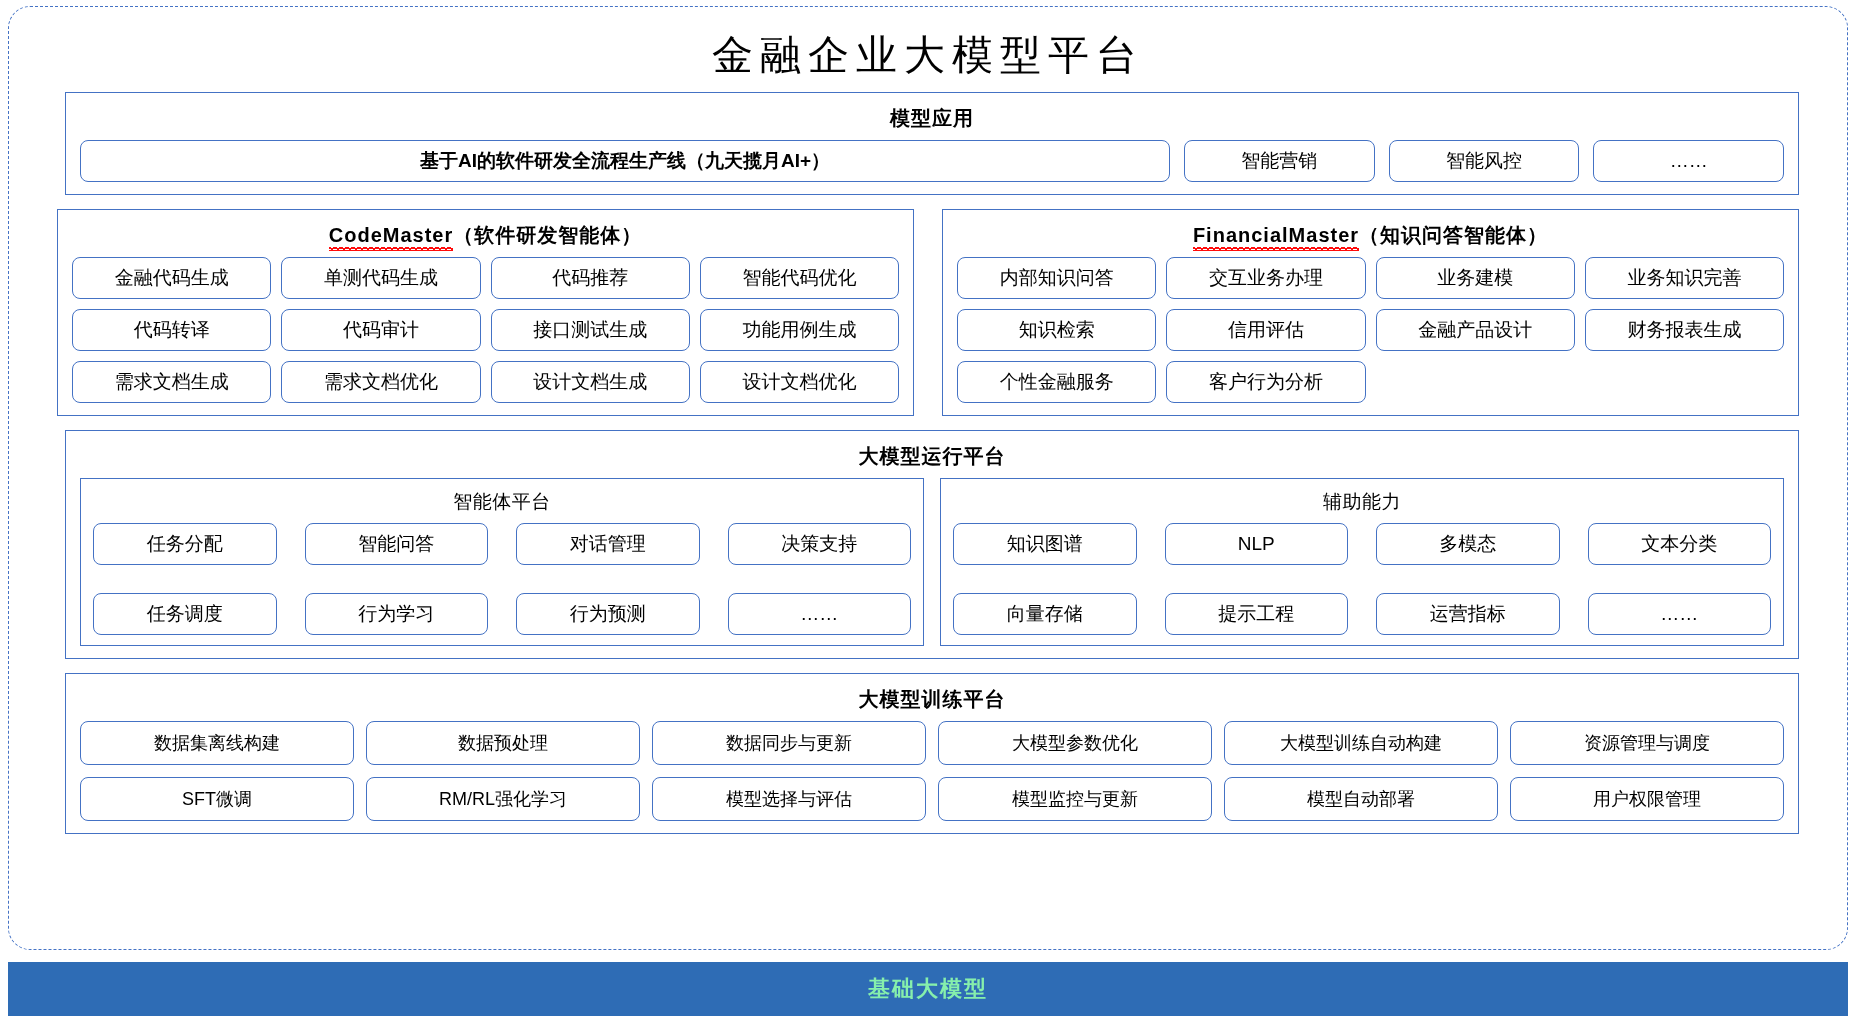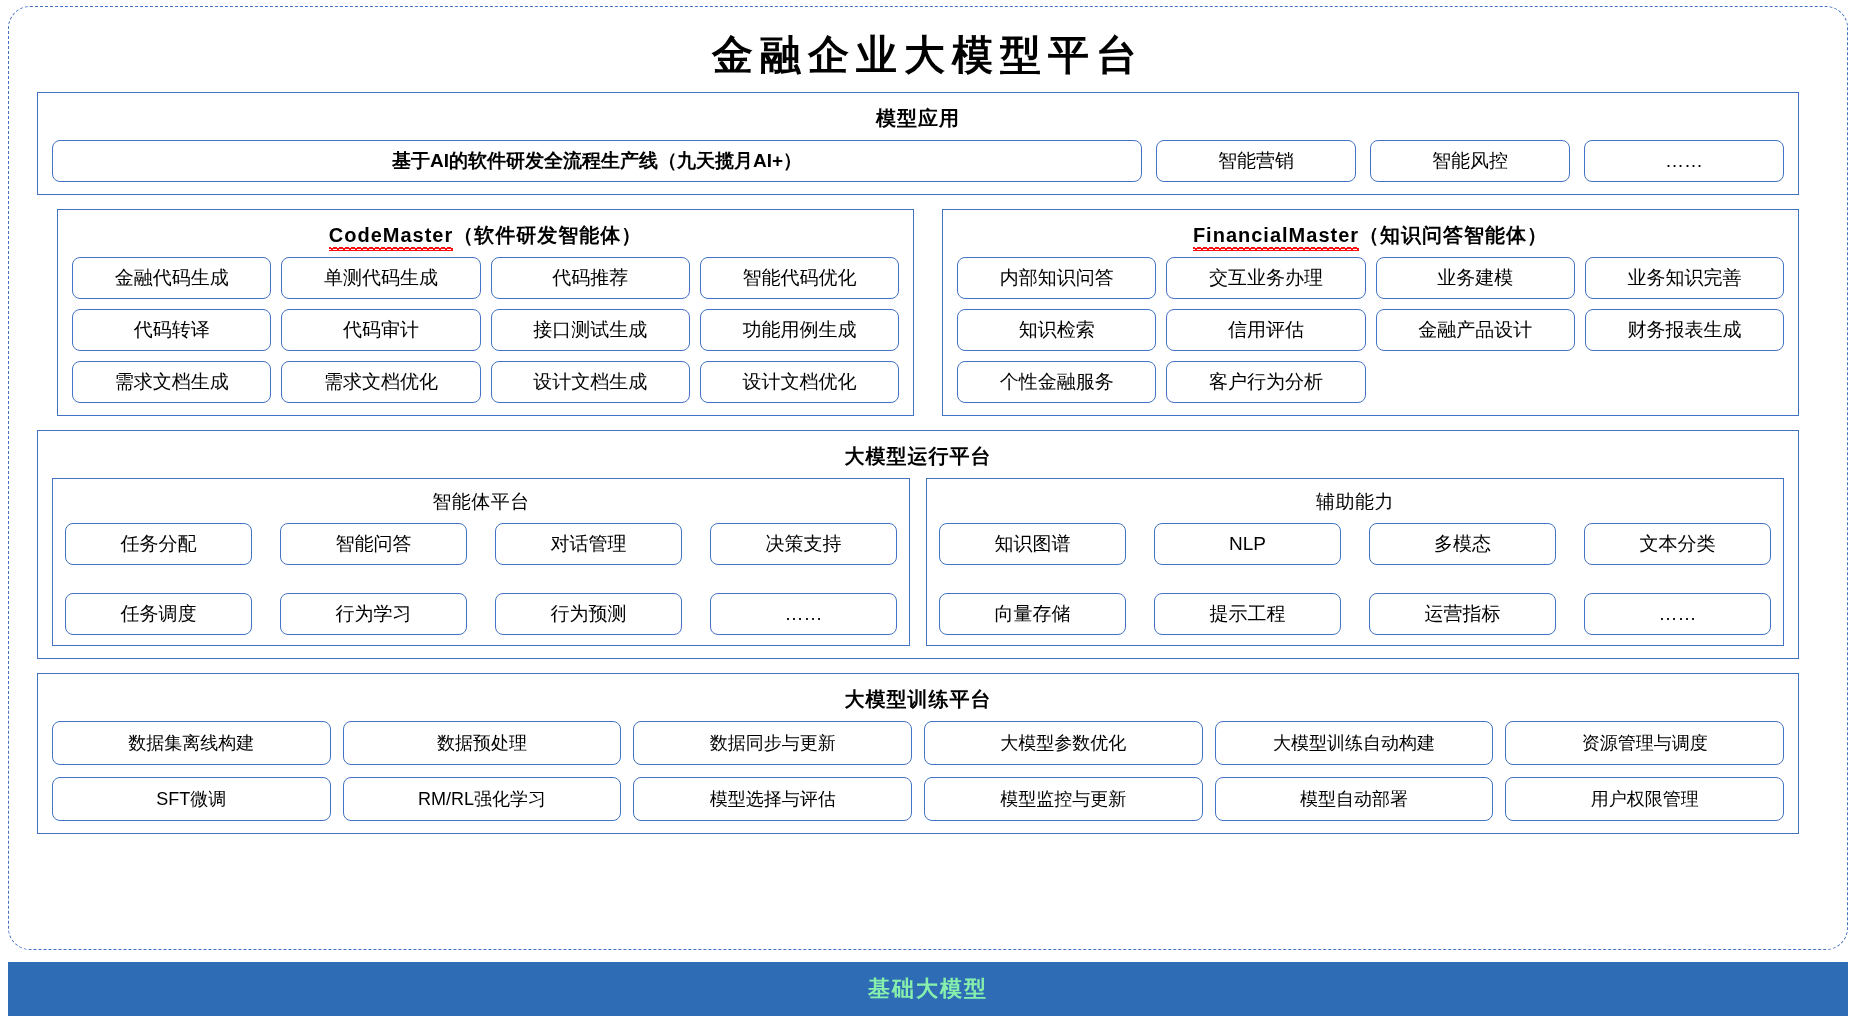--- a/index.html
+++ b/index.html
@@ -17,34 +17,34 @@
     position: absolute;
     left: 8px; top: 6px;
     width: 1840px; height: 944px;
     border: 1.5px dashed #4472c4;
     border-radius: 22px;
   }
 
   .main-title {
     text-align: center;
     font-size: 41px;
-    font-weight: 700;
+    font-weight: 400;
     color: #000;
     letter-spacing: 7px;
     font-family: "DejaVu Serif", "Liberation Serif", serif;
     padding-top: 22px;
     padding-bottom: 10px;
     line-height: 1.3;
   }
 
   
   .band {
     border: 1.2px solid #4472c4;
     background: #fff;
-    margin: 0 48px 14px 28px;
+    margin: 0 48px 14px 56px;
     padding: 8px 14px 12px 14px;
   }
   .band-title {
     text-align: center;
     font-size: 20px;
     font-weight: 700;
     color: #000;
     padding: 4px 0 8px 0;
     letter-spacing: 1px;
   }

